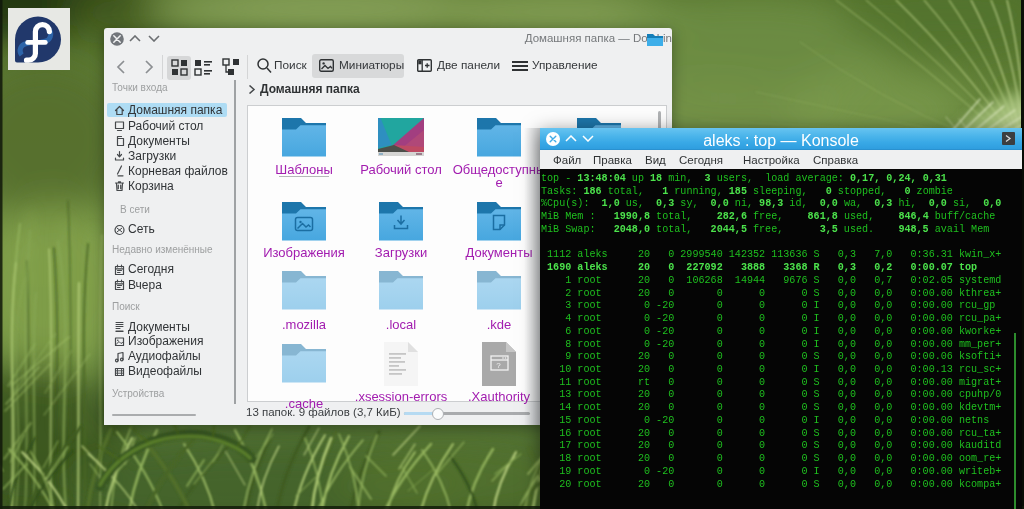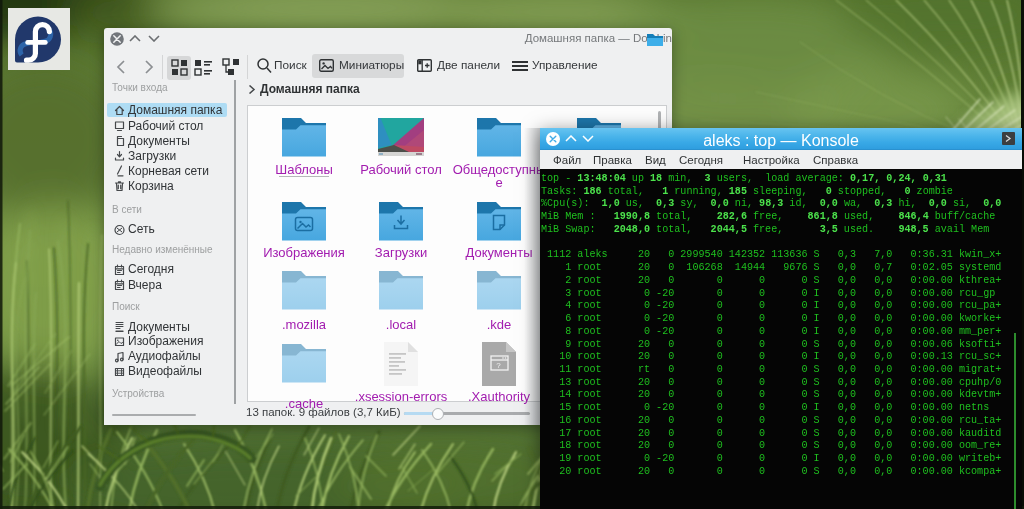--- a/index.html
+++ b/index.html
@@ -321,23 +321,23 @@
     <path d="M1.5 0.5 L6 4.5 L1.5 8.5" fill="none" stroke="#45484b" stroke-width="1.5"></path>
   </svg>
   <div class="abs" style="left:156px;top:54px;font-size:12px;font-weight:bold;color:#2f3234">Домашняя папка</div>
 
   <div class="abs" style="left:3px;top:74.5px;width:120px;height:14.5px;background:#aedcf4;border-radius:2px"></div>
   <div class="side-h" style="left:8px;top:53.5px">Точки входа</div>
   <div class="side-i" style="left:24px;top:75px">Домашняя папка</div>
   <div class="side-i" style="left:24px;top:90.5px">Рабочий стол</div>
   <div class="side-i" style="left:24px;top:105.5px">Документы</div>
   <div class="side-i" style="left:24px;top:120.5px">Загрузки</div>
-  <div class="side-i" style="left:24px;top:135.5px">Корневая сети</div>
+  <div class="side-i" style="left:24px;top:135.5px">Корневая файлов</div>
   <div class="side-i" style="left:24px;top:150.5px">Корзина</div>
-  <div class="side-h" style="left:8px;top:175.5px">В сети</div>
+  <div class="side-h" style="left:16px;top:175.5px">В сети</div>
   <div class="side-i" style="left:24px;top:194px">Сеть</div>
   <div class="side-h" style="left:8px;top:215.5px">Недавно изменённые</div>
   <div class="side-i" style="left:24px;top:234px">Сегодня</div>
   <div class="side-i" style="left:24px;top:249.5px">Вчера</div>
   <div class="side-h" style="left:8px;top:273px">Поиск</div>
   <div class="side-i" style="left:24px;top:291.5px">Документы</div>
   <div class="side-i" style="left:24px;top:306px">Изображения</div>
   <div class="side-i" style="left:24px;top:321px">Аудиофайлы</div>
   <div class="side-i" style="left:24px;top:336px">Видеофайлы</div>
   <div class="side-h" style="left:8px;top:359.5px">Устройства</div>
@@ -545,20 +545,21 @@
     <span style="left:273px">Справка</span>
   </div>
   <div id="term">
         <pre>top - <b>13:48:04</b> up <b>18</b> min,  <b>3</b> users,  load average: <b>0,17, 0,24, 0,31</b>
 Tasks: <b>186</b> total,   <b>1</b> running, <b>185</b> sleeping,   <b>0</b> stopped,   <b>0</b> zombie
 %Cpu(s):  <b>1,0</b> us,  <b>0,3</b> sy,  <b>0,0</b> ni, <b>98,3</b> id,  <b>0,0</b> wa,  <b>0,3</b> hi,  <b>0,0</b> si,  <b>0,0</b>
 MiB Mem :   <b>1990,8</b> total,    <b>282,6</b> free,    <b>861,8</b> used,    <b>846,4</b> buff/cache
 MiB Swap:   <b>2048,0</b> total,   <b>2044,5</b> free,      <b>3,5</b> used.    <b>948,5</b> avail Mem
 
  1112 aleks     20   0 2999540 142352 113636 S   0,3   7,0   0:36.31 kwin_x+
+<b> 1690 aleks     20   0  227092   3888   3368 R   0,3   0,2   0:00.07 top</b>
     1 root      20   0  106268  14944   9676 S   0,0   0,7   0:02.05 systemd
     2 root      20   0       0      0      0 S   0,0   0,0   0:00.00 kthrea+
     3 root       0 -20       0      0      0 I   0,0   0,0   0:00.00 rcu_gp
     4 root       0 -20       0      0      0 I   0,0   0,0   0:00.00 rcu_pa+
     6 root       0 -20       0      0      0 I   0,0   0,0   0:00.00 kworke+
     8 root       0 -20       0      0      0 I   0,0   0,0   0:00.00 mm_per+
     9 root      20   0       0      0      0 S   0,0   0,0   0:00.06 ksofti+
    10 root      20   0       0      0      0 I   0,0   0,0   0:00.13 rcu_sc+
    11 root      rt   0       0      0      0 S   0,0   0,0   0:00.00 migrat+
    13 root      20   0       0      0      0 S   0,0   0,0   0:00.00 cpuhp/0

